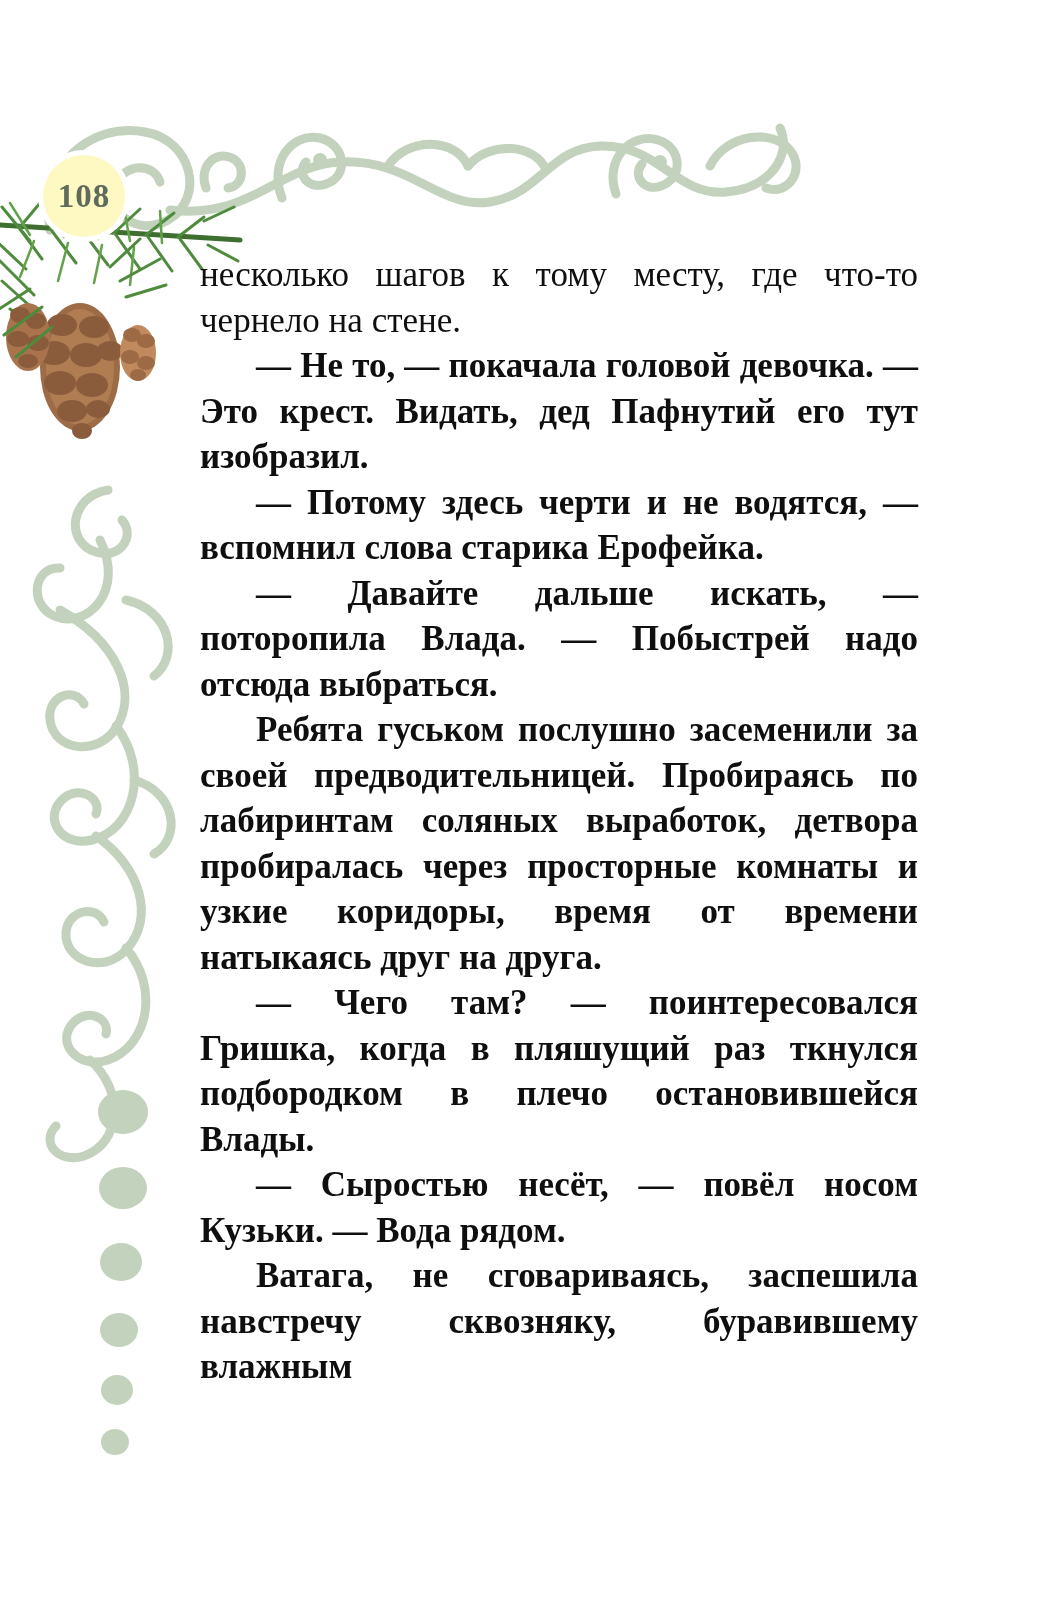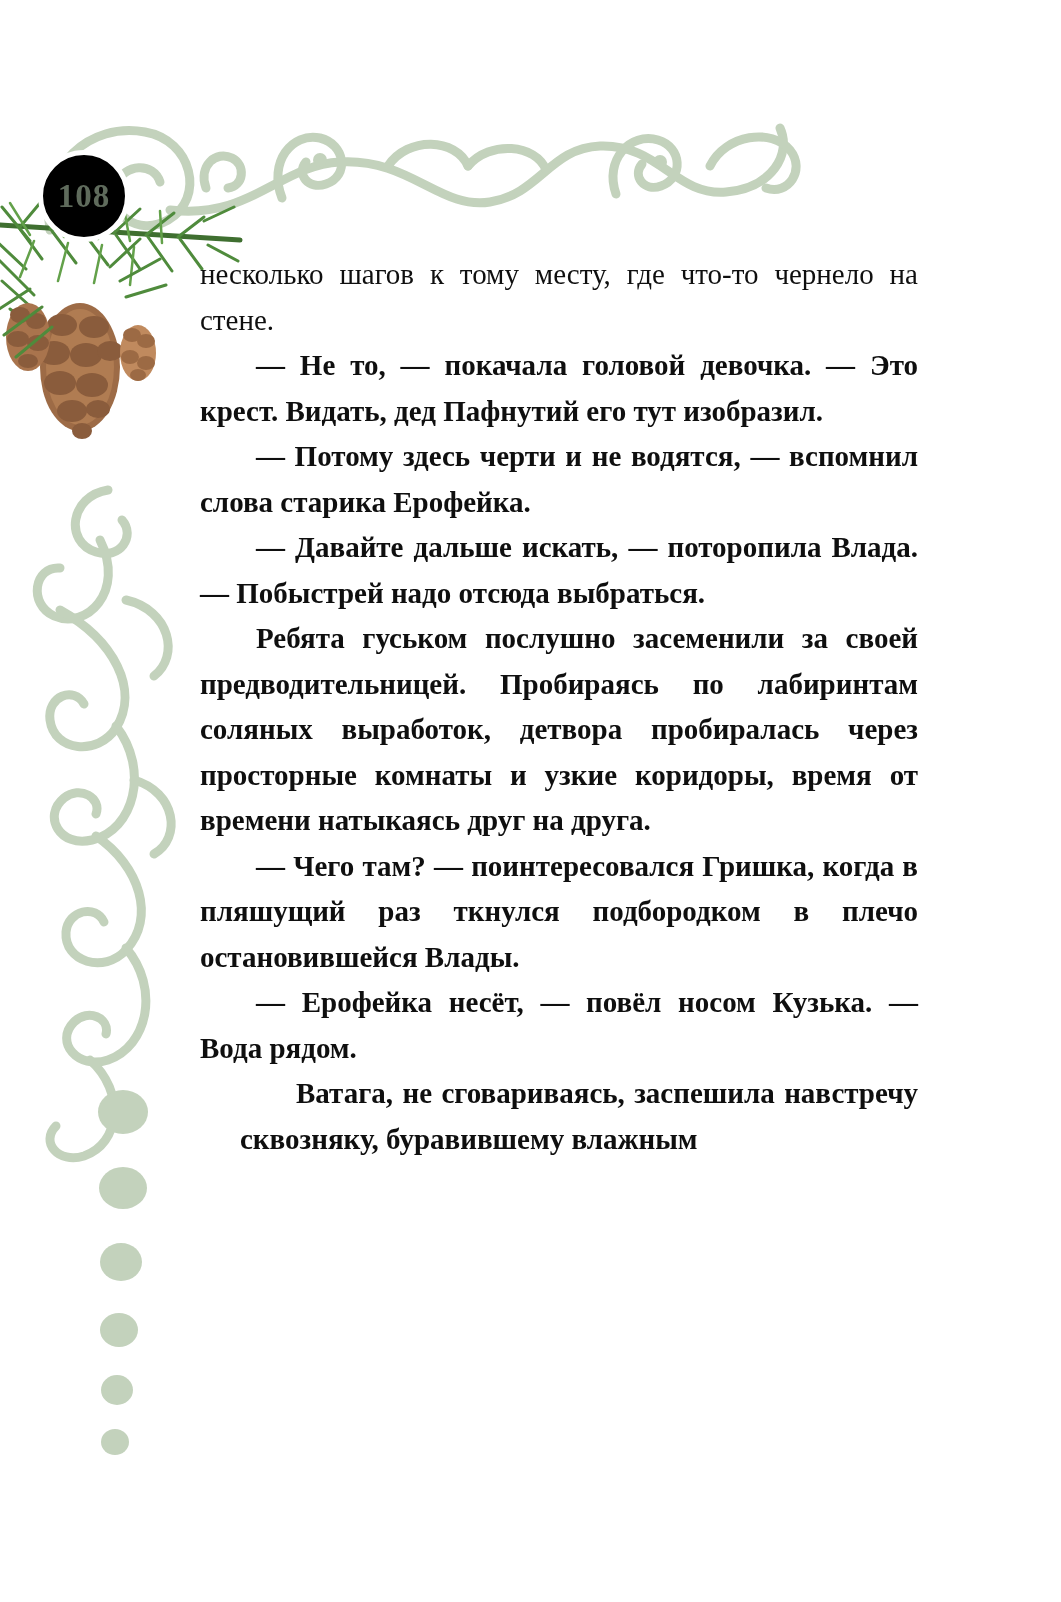--- a/index.html
+++ b/index.html
@@ -50,61 +50,60 @@
   }
 
   
   .page-number {
     position: absolute;
     top: 150px;
     left: 38px;
     width: 92px;
     height: 92px;
     border-radius: 50%;
-    background: #000000;
+    background: #fef9c3;
     border: 5px solid #ffffff;
     box-sizing: border-box;
     display: flex;
     align-items: center;
     justify-content: center;
     color: #5f6b5c;
     font-family: "Liberation Serif", serif;
     font-size: 33px;
     font-weight: bold;
     letter-spacing: 1px;
     z-index: 5;
   }
 
   
   .text-column {
     position: absolute;
     top: 252px;
     left: 200px;
     width: 718px;
-    font-size: 29px;
+    font-size: 35px;
     line-height: 45.5px;
     color: #0f0f0f;
     text-align: justify;
     font-family: "Liberation Serif", serif;
   }
   .para {
     margin: 0;
     text-align: justify;
     text-justify: inter-word;
   }
   .para.indent {
     text-indent: 56px;
     font-weight: bold;
   }
   .para:last-child {
     text-align-last: left;
   }
   .para.last-left {
     text-align-last: left;
-    margin-left: 40px;
   }
 </style>
 </head>
 <body>
 
 <svg class="page-decor-top" viewBox="0 0 820 190" xmlns="http://www.w3.org/2000/svg">
   <g fill="none" stroke="#c3d2bc" stroke-width="9" stroke-linecap="round">
     <path d="M30 160 C20 95, 70 52, 125 62 C172 70, 186 128, 148 150 C118 167, 86 143, 96 115 C104 93, 134 92, 140 112"></path>
     <path d="M150 140 C230 150, 260 95, 320 92 C390 88, 420 140, 470 132 C520 124, 530 78, 580 76 C640 74, 655 126, 706 122 C752 118, 772 84, 760 58"></path>
     <path d="M262 128 C248 92, 272 62, 300 68 C325 74, 330 106, 306 114 C288 120, 276 104, 286 92"></path>
@@ -198,15 +197,15 @@
   </g>
 </svg>
 
 <div class="text-column">
   <p class="para">несколько шагов к тому месту, где что-то чернело на стене.</p>
   <p class="para indent">— Не то, — покачала головой девочка. — Это крест. Видать, дед Пафнутий его тут изобразил.</p>
   <p class="para indent">— Потому здесь черти и не водятся, — вспомнил слова старика Ерофейка.</p>
   <p class="para indent">— Давайте дальше искать, — поторопила Влада. — Побыстрей надо отсюда выбраться.</p>
   <p class="para indent">Ребята гуськом послушно засеменили за своей предводительницей. Пробираясь по лабиринтам соляных выработок, детвора пробиралась через просторные комнаты и узкие коридоры, время от времени натыкаясь друг на друга.</p>
   <p class="para indent">— Чего там? — поинтересовался Гришка, когда в пляшущий раз ткнулся подбородком в плечо остановившейся Влады.</p>
-  <p class="para indent">— Ерофейка несёт, — повёл носом Кузька. — Вода рядом.</p>
+  <p class="para indent">— Сыростью несёт, — повёл носом Кузьки. — Вода рядом.</p>
   <p class="para indent last-left">Ватага, не сговариваясь, заспешила навстречу сквозняку, буравившему влажным</p>
 </div>
 
 </body></html>

